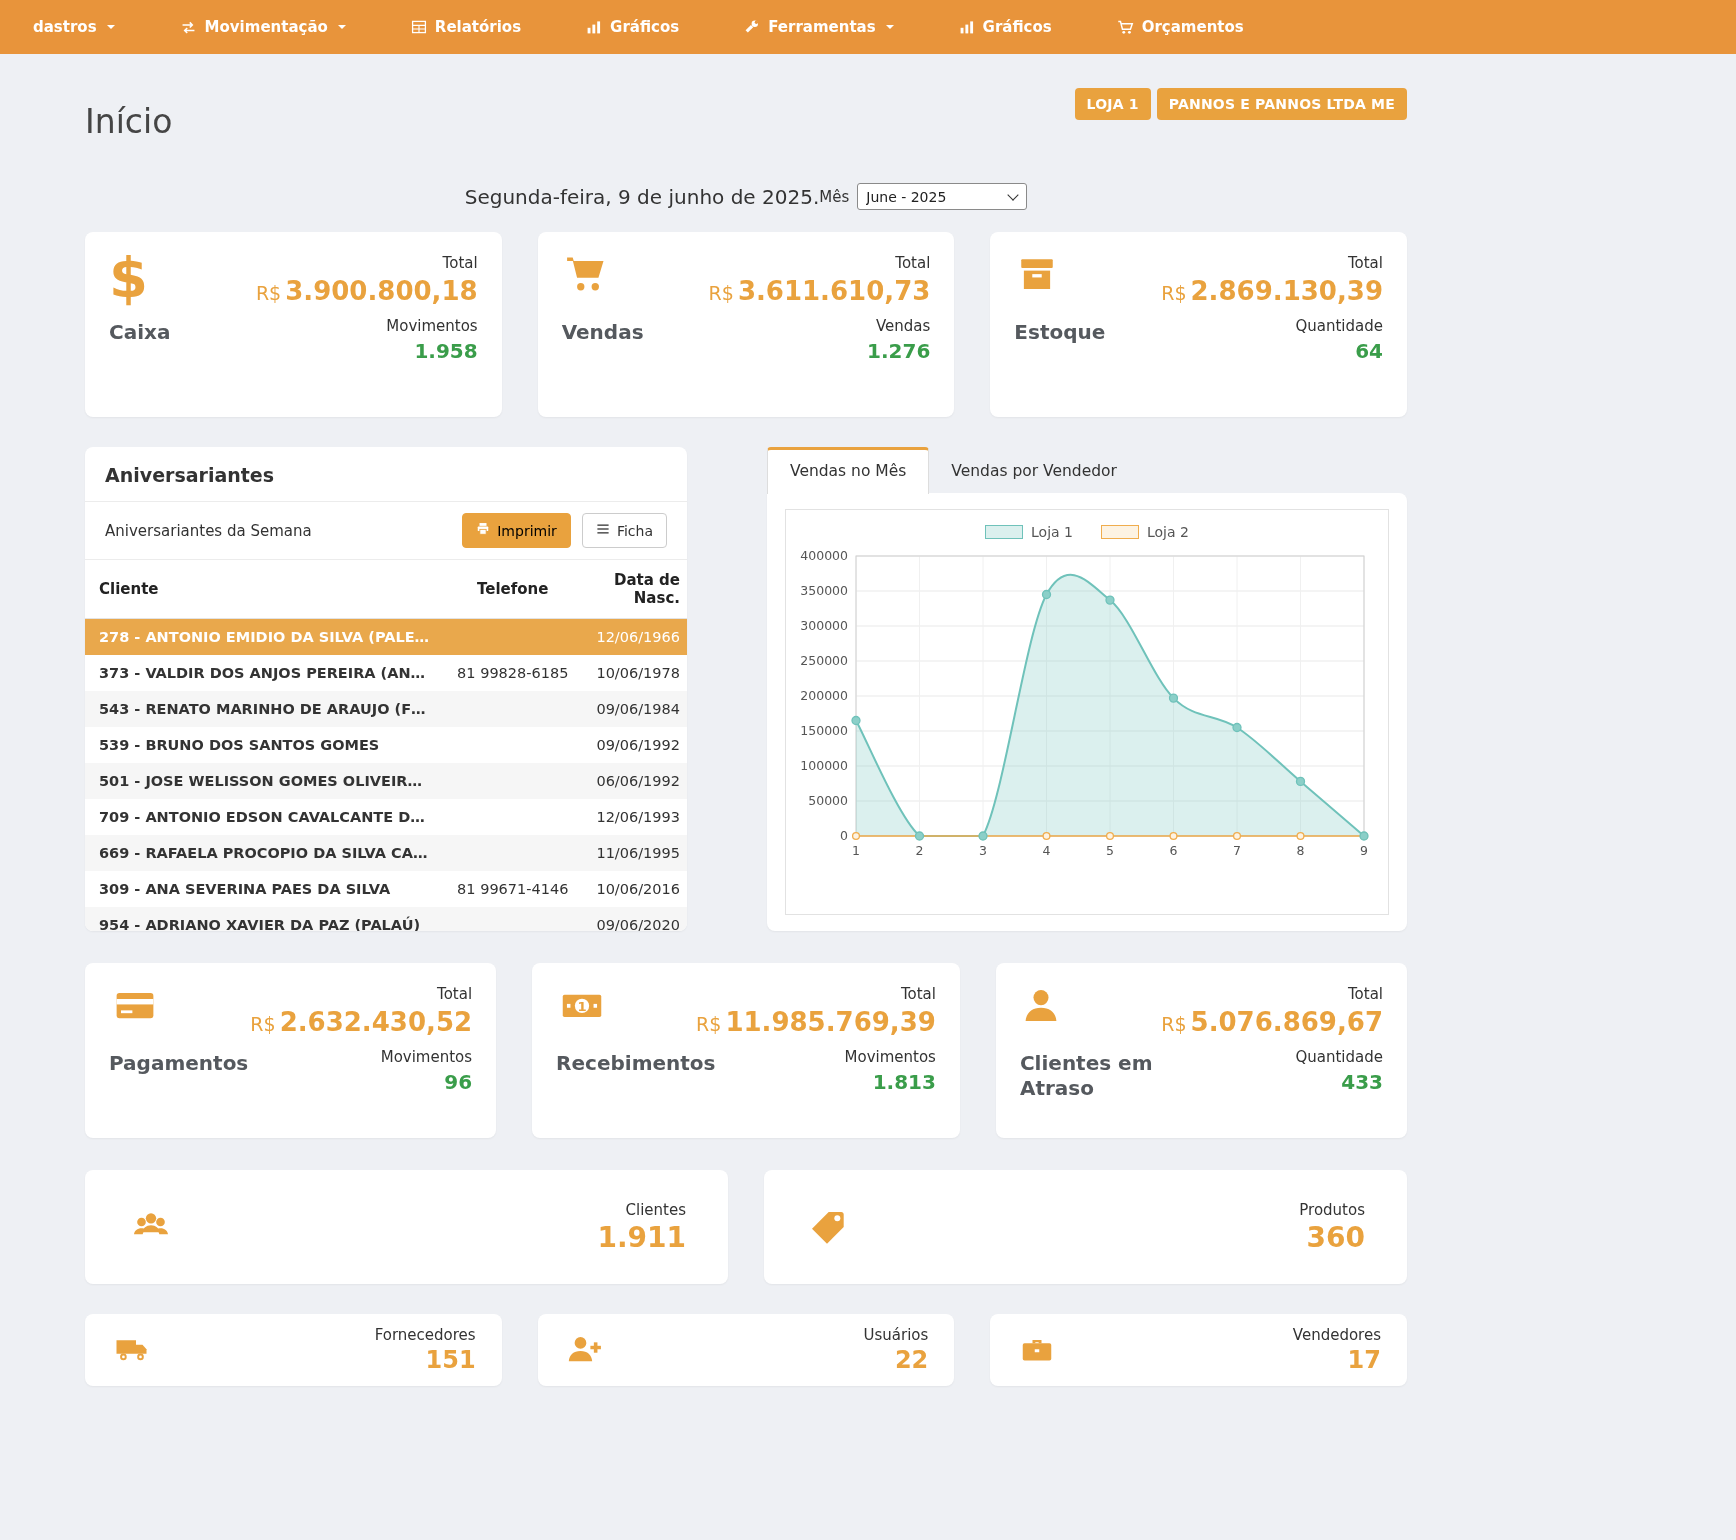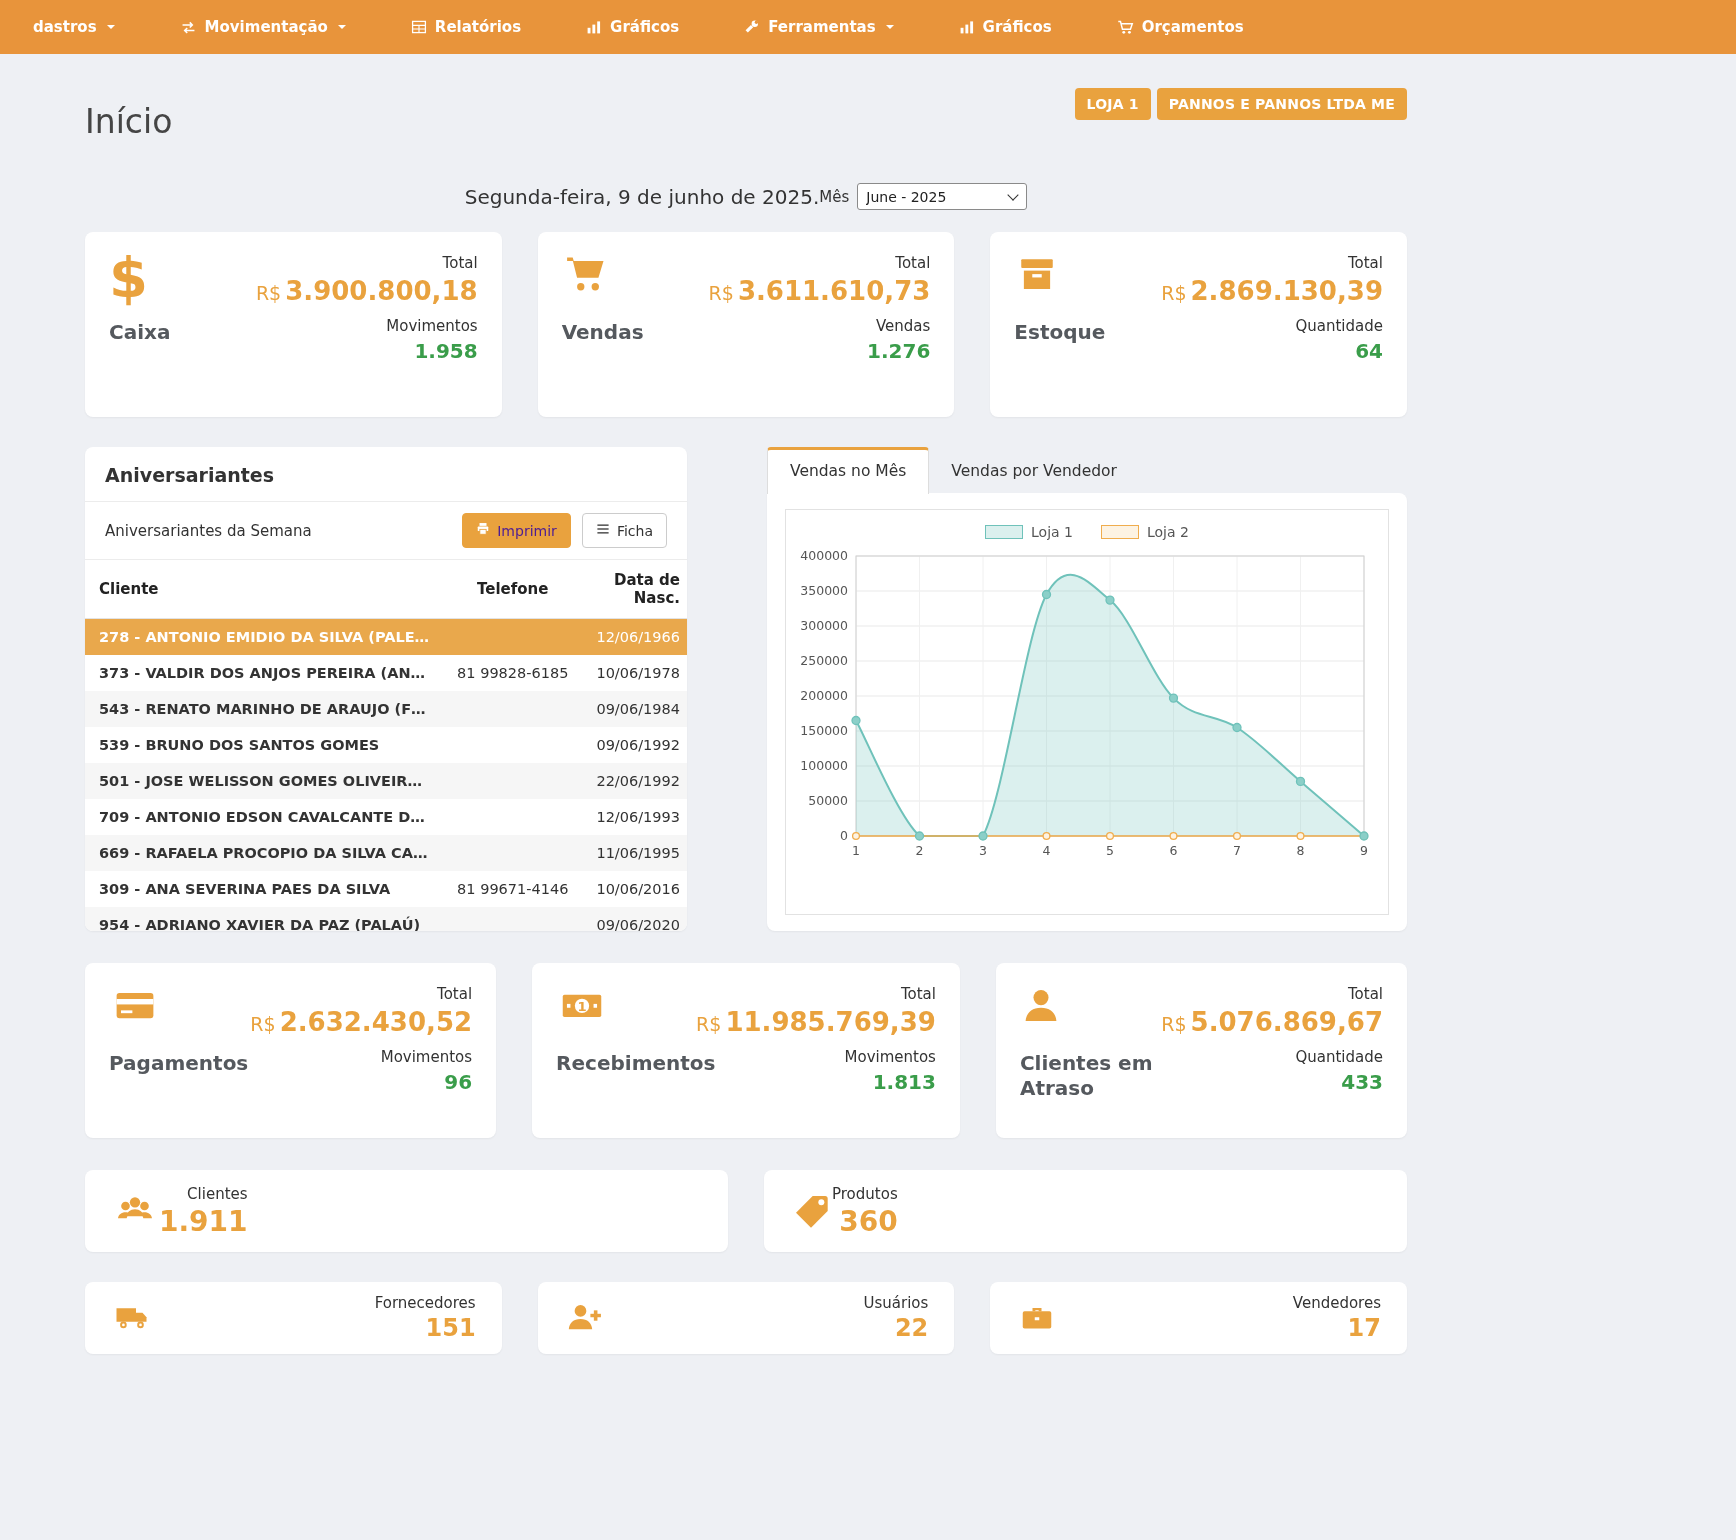--- a/index.html
+++ b/index.html
@@ -55,21 +55,21 @@
   .t-sec-label { font-size:15px; color:#333; margin-top:7px; }
   .t-sec-value { font-size:20px; font-weight:700; color:#3A9D4A; }
 
   
   .panel { height:484px; overflow:hidden; display:flex; flex-direction:column; }
   .panel-title { padding:17px 20px 15px; font-size:19px; font-weight:700; color:#333; border-bottom:1px solid #ececec; }
   .panel-sub { display:flex; justify-content:space-between; align-items:center; padding:11px 20px; border-bottom:1px solid #ececec; }
   .panel-sub-text { font-size:15px; }
   .btn { display:inline-flex; align-items:center; gap:7px; font-size:14px; border-radius:4px;
     padding:8px 13px; cursor:pointer; font-family:inherit; }
-  .btn-primary { background:#E9A23E; border:1px solid #E9A23E; color:#4c1d95; }
+  .btn-primary { background:#E9A23E; border:1px solid #E9A23E; color:#000000; }
   .btn-default { background:#fff; border:1px solid #ccc; color:#333; margin-left:6px; }
 
   table.bday { width:100%; border-collapse:collapse; font-size:14.5px; }
   .bday th { padding:11px 14px; text-align:left; font-size:15px; border-bottom:1px solid #e3e3e3; color:#222; }
   .bday th.col-tel { text-align:center; }
   .bday th.col-date { text-align:right; padding-right:18px; }
   .bday td { padding:10px 14px; }
   .bday td.cliente { font-weight:700; white-space:nowrap; overflow:hidden; text-overflow:ellipsis; max-width:360px; }
   .bday td.tel { text-align:center; white-space:nowrap; }
   .bday td.date { text-align:right; padding-right:18px; white-space:nowrap; }
@@ -86,21 +86,21 @@
     border-radius:4px 4px 0 0; position:relative; z-index:2; padding-top:12px; }
   .chart-area { background:#fff; margin-top:-1px; border-radius:0 8px 8px 8px; flex:1;
     padding:16px 18px; box-shadow:0 1px 2px rgba(0,0,0,.05); }
   .chart-box { border:1px solid #e2e2e2; height:100%; padding:14px 8px 4px;
     display:flex; flex-direction:column; align-items:center; }
   .legend { display:flex; gap:28px; align-items:center; justify-content:center; margin-bottom:4px; }
   .legend-item { display:flex; gap:8px; align-items:center; font-size:14px; color:#555; cursor:pointer; }
   .legend-swatch { width:38px; height:14px; border:1px solid; display:inline-block; }
 
   
-  .wide-card { height:82px; padding:0 26px; display:flex; justify-content:flex-start; align-items:center; }
+  .wide-card { height:114px; padding:0 42px; display:flex; justify-content:space-between; align-items:center; }
   .icon-orange { color:#E9A23E; display:inline-flex; }
   .wide-right { display:flex; flex-direction:column; align-items:flex-end; gap:2px; }
   .wide-label { font-size:15px; color:#333; }
   .wide-value { font-size:28px; font-weight:700; color:#E9A23E; }
   .small-card { height:72px; padding:9px 26px; display:flex; justify-content:space-between; align-items:center; }
   .small-value { font-size:24px; font-weight:700; color:#E9A23E; }
 </style>
 </head>
 <body>
 
@@ -302,21 +302,21 @@
             <td class="date">09/06/1984</td>
           </tr>
           <tr>
             <td class="cliente">539 - BRUNO DOS SANTOS GOMES</td>
             <td class="tel"></td>
             <td class="date">09/06/1992</td>
           </tr>
           <tr>
             <td class="cliente">501 - JOSE WELISSON GOMES OLIVEIR…</td>
             <td class="tel"></td>
-            <td class="date">22/06/1992</td>
+            <td class="date">06/06/1992</td>
           </tr>
           <tr>
             <td class="cliente">709 - ANTONIO EDSON CAVALCANTE D…</td>
             <td class="tel"></td>
             <td class="date">12/06/1993</td>
           </tr>
           <tr>
             <td class="cliente">669 - RAFAELA PROCOPIO DA SILVA CA…</td>
             <td class="tel"></td>
             <td class="date">11/06/1995</td>

